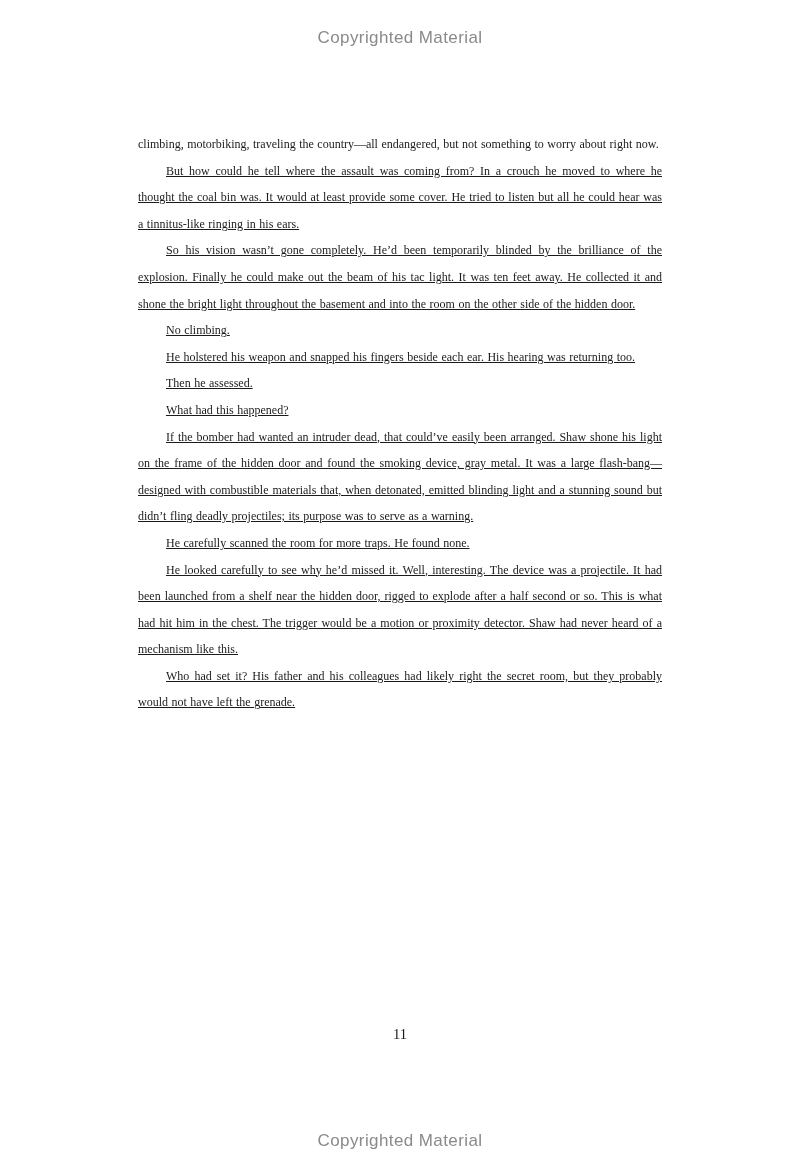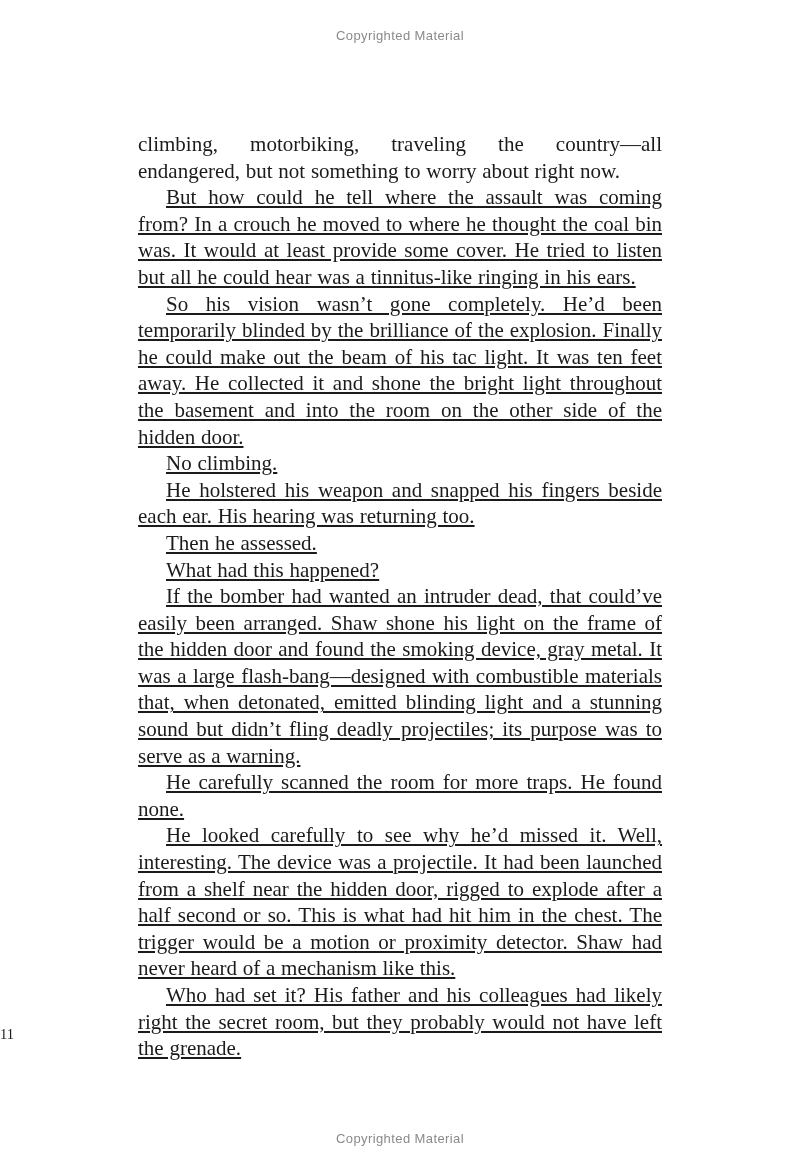--- a/index.html
+++ b/index.html
@@ -10,45 +10,45 @@
     background: #ffffff;
     overflow: hidden;
     font-family: "Liberation Serif", serif;
   }
   .copyright-notice {
     position: absolute;
     left: 0;
     width: 100%;
     text-align: center;
     font-family: "Liberation Sans", sans-serif;
-    font-size: 13px;
+    font-size: 17px;
     letter-spacing: 0.4px;
     color: #8a8a8a;
   }
   .copyright-notice.top { top: 28px; }
   .copyright-notice.bottom { top: 1131px; }
   .text-block {
     position: absolute;
     left: 138px;
     top: 131px;
     width: 524px;
     text-align: justify;
-    font-size: 21px;
+    font-size: 12px;
     line-height: 26.6px;
     color: #1b1b1b;
     word-spacing: 0.5px;
   }
   .text-block p { margin: 0; padding: 0; }
   .text-block p.indent { text-indent: 28px; text-decoration: underline; }
   .page-number {
     position: absolute;
     left: 0;
     top: 1026px;
     width: 100%;
-    text-align: left;
+    text-align: center;
     font-family: "Liberation Serif", serif;
     font-size: 14.5px;
     color: #1b1b1b;
   }
 </style>
 </head>
 <body>
 
 <div class="page">
 

